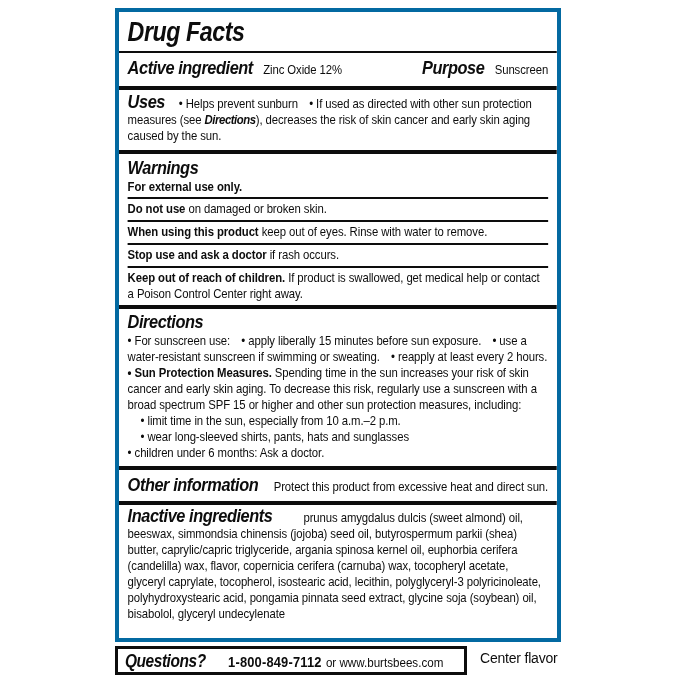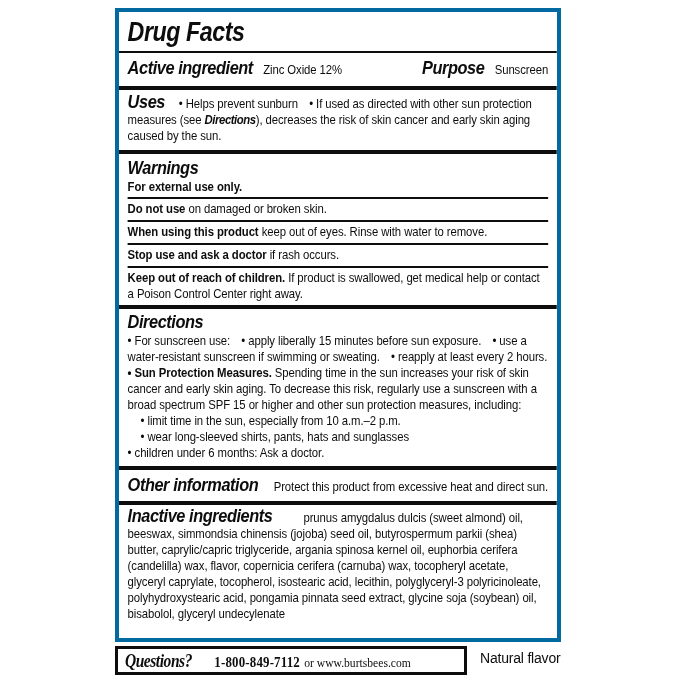--- a/index.html
+++ b/index.html
@@ -52,21 +52,20 @@
   .inactive-sec { padding: 3px 10px 5px 10px; }
   .inactive-sec .inline-h { margin-right: 36px; }
 
   .qbox {
     position: absolute;
     left: 115px; top: 646px;
     width: 352px; height: 29px;
     border: 3px solid #0d0d0d;
     background: #fff;
     overflow: hidden;
-    font-family: Liberation Serif, serif;
   }
   .qbox .squeeze { width: 402px; display: flex; align-items: baseline; padding: 2px 8px 0 8px; }
   .qbox .h2 { font-size: 18px; margin-right: 26px; }
   .phone { font-size: 15px; font-weight: 700; letter-spacing: 0.2px; margin-right: 5px; }
   .site { font-size: 13.5px; }
   .natural {
     position: absolute;
     left: 480px; top: 650px;
     font-size: 14px; letter-spacing: -0.2px;
   }
@@ -139,13 +138,13 @@
 </div>
 
 <div class="qbox">
   <div class="squeeze">
     <span class="h2">Questions?</span>
     <span class="phone">1-800-849-7112</span>
     <span class="site">or www.burtsbees.com</span>
   </div>
 </div>
 
-<div class="natural">Natural flavor</div>
+<div class="natural">Center flavor</div>
 
 </body></html>

